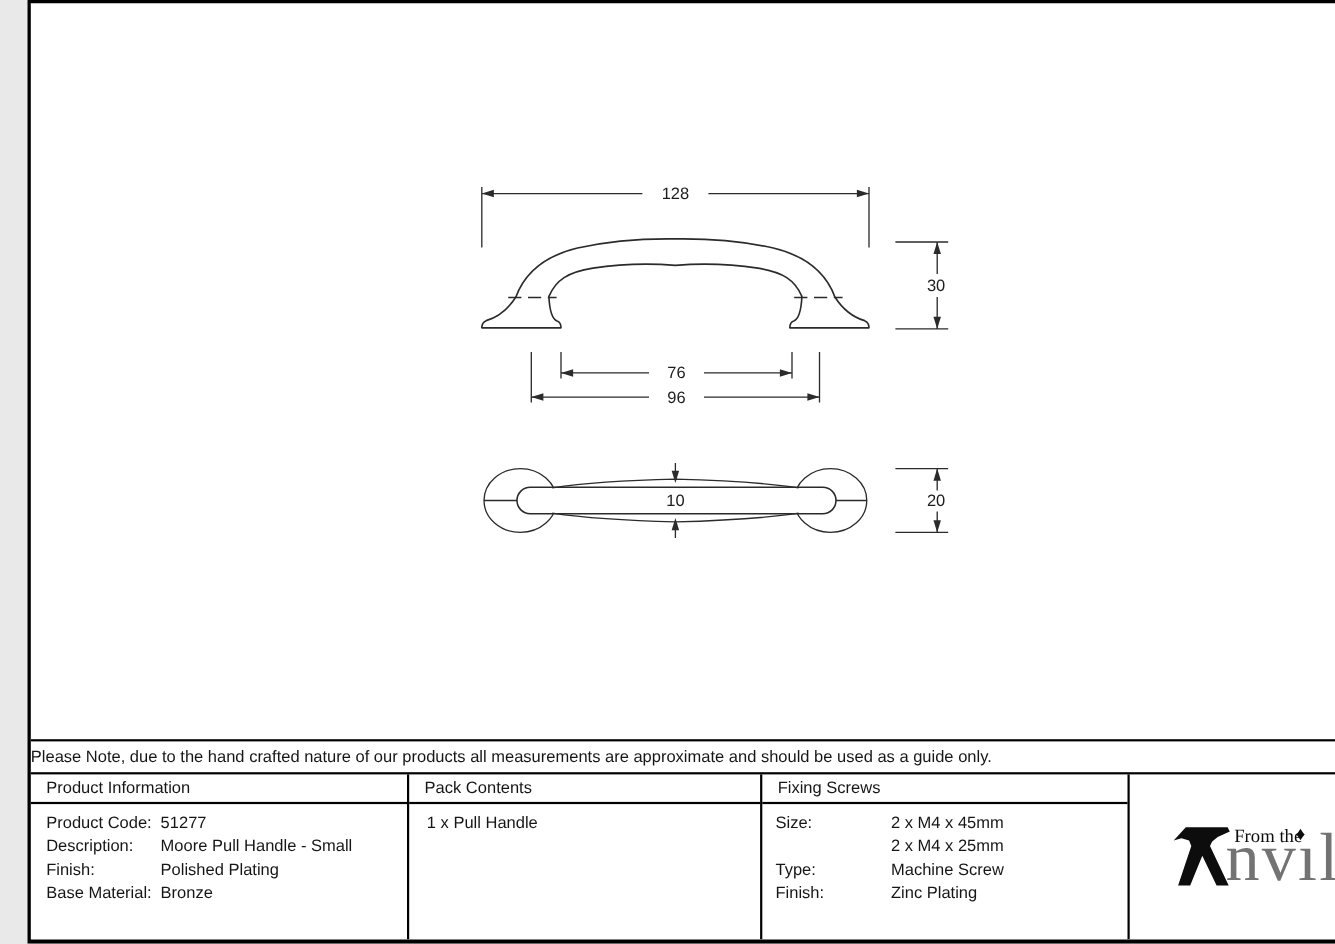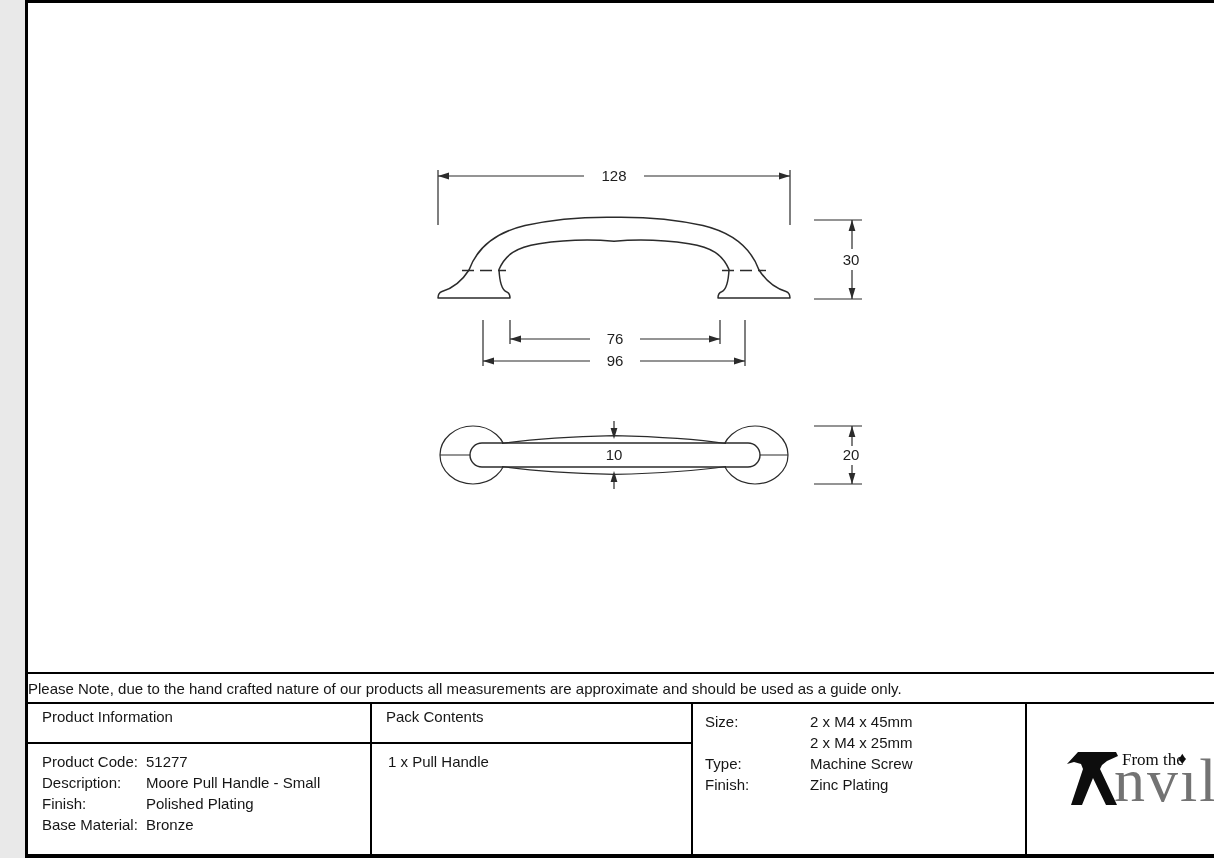--- a/index.html
+++ b/index.html
@@ -28,21 +28,21 @@
     box-sizing:border-box;border-top:2px solid #000;border-bottom:2px solid #000;
     display:flex;align-items:center;font-size:15px;
   }
   .info-table{position:absolute;top:701px;left:0;width:1208px;bottom:0;}
   .col{position:absolute;top:0;bottom:0;box-sizing:border-box;}
   .col-product{left:0;width:342px;}
   .col-pack{left:342px;width:321px;border-left:2px solid #000;}
   .col-fixing{left:663px;width:334px;border-left:2px solid #000;}
   .col-logo{left:997px;right:0;border-left:2px solid #000;display:flex;align-items:center;justify-content:flex-end;}
   .col-header{
-    height:40px;box-sizing:border-box;border-bottom:2px solid #000;
+    height:27px;box-sizing:border-box;border-bottom:2px solid #000;
     line-height:25px;padding-left:14px;font-size:15px;
   }
   .col-body{padding-top:7px;font-size:15px;line-height:21px;}
   .col-product .col-body{padding-left:14px;}
   .col-pack   .col-body{padding-left:16px;}
   .col-fixing .col-body{padding-left:12px;}
   .kv-row{display:flex;}
   .col-product .kv-label{width:104px;flex:none;}
   .col-fixing  .kv-label{width:105px;flex:none;}
 
@@ -181,20 +181,21 @@
     </div>
 
     <div class="col col-pack">
       <div class="col-header">Pack Contents</div>
       <div class="col-body">
         <div>1 x Pull Handle</div>
       </div>
     </div>
 
     <div class="col col-fixing">
+      <div class="col-header">Fixing Screws</div>
       <div class="col-body">
         <div class="kv-row">
           <span class="kv-label">Size:</span>
           <span class="kv-value">2 x M4 x 45mm</span>
         </div>
         <div class="kv-row">
           <span class="kv-label"></span>
           <span class="kv-value">2 x M4 x 25mm</span>
         </div>
         <div class="kv-row">

